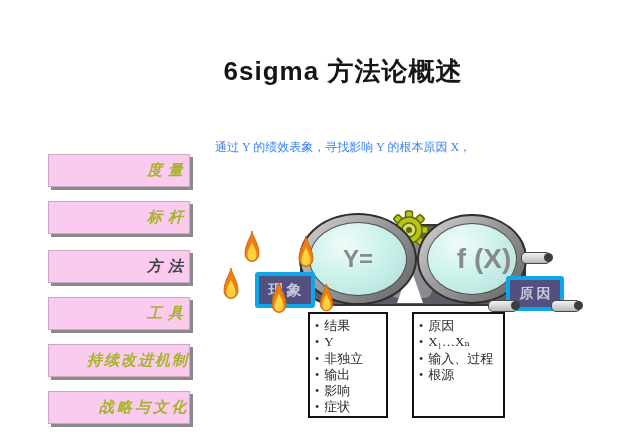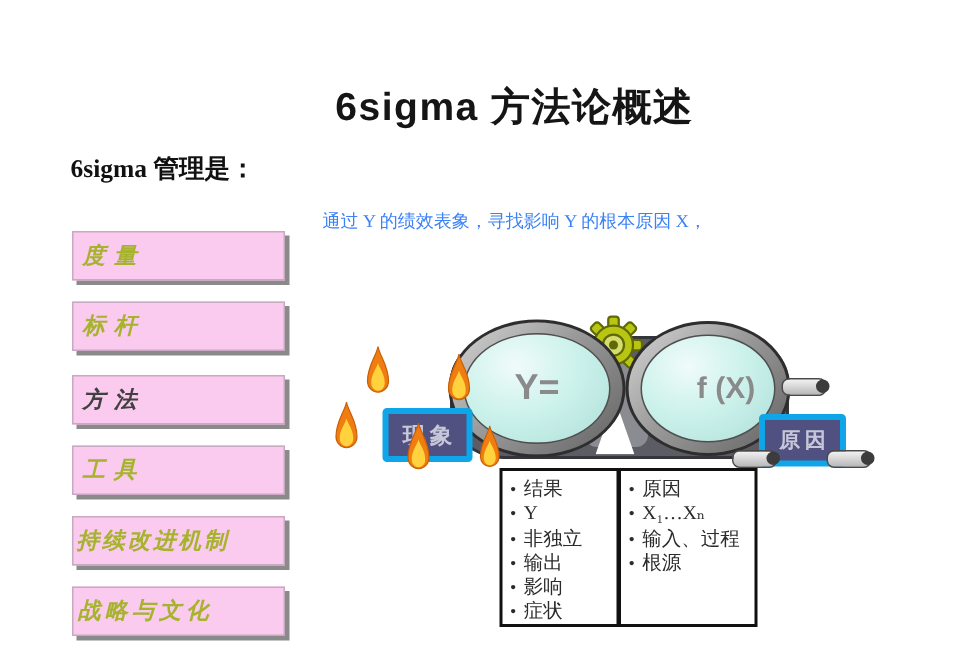--- a/index.html
+++ b/index.html
@@ -10,21 +10,21 @@
   .title{position:absolute;top:54px;left:0;width:640px;padding-left:46px;box-sizing:border-box;
          text-align:center;font-size:26px;font-weight:bold;color:#151515;letter-spacing:1px;}
 
   
   .subtitle{position:absolute;top:101px;left:47px;font-size:17px;font-weight:bold;color:#111;
             font-family:"Liberation Serif","DejaVu Serif",serif;}
 
   
   .pinkbox{position:absolute;left:48px;width:140px;height:31px;background:#facaef;
            border:1px solid #c9a9c2;box-shadow:3px 3px 0 #8a8a8a;
-           display:flex;align-items:center;justify-content:flex-start;}
+           display:flex;align-items:center;justify-content:flex-end;}
   .pinkbox .lbl{font-style:italic;font-weight:bold;font-size:15px;color:#a6b32c;
                 letter-spacing:6px;text-indent:6px;font-family:"Liberation Serif","DejaVu Serif",serif;}
   .pinkbox .lbl.blue{color:#404040;}
   .pinkbox .lbl.tight{letter-spacing:2px;text-indent:2px;}
   .pinkbox .lbl.semi{letter-spacing:3px;text-indent:3px;}
 
   
   .desc{position:absolute;left:215px;top:130px;width:418px;font-size:12px;line-height:34px;
         color:#3b82f6;font-family:"Liberation Serif","DejaVu Serif",serif;}
 
@@ -38,21 +38,21 @@
   .lens{position:absolute;border-radius:50%;border:2px solid #2e2e2e;
         background:linear-gradient(135deg,#d6d6d6 0%,#9a9a9a 45%,#636363 100%);}
   .lens .glass{position:absolute;left:8px;top:7px;right:8px;bottom:7px;border-radius:50%;
                border:1px solid #4f4f4f;
                background:radial-gradient(ellipse at 35% 28%,#f0fbf9 0%,#cdf2ec 45%,#aedfd8 100%);
                display:flex;align-items:center;justify-content:center;}
   .lens-left{left:299px;top:213px;width:114px;height:88px;}
   .lens-right{left:417px;top:214px;width:106px;height:86px;}
   .lens-label{font-weight:bold;color:#8a8a8a;}
   .lens-left .lens-label{font-size:24px;}
-  .lens-right .lens-label{font-size:20px;margin-left:24px;}
+  .lens-right .lens-label{font-size:28px;margin-left:24px;}
 
   .gear{position:absolute;left:387px;top:208px;}
 
   
   .badge{position:absolute;background:#515181;border:4px solid #0ea5e9;border-radius:3px;
          color:#c7c7da;font-weight:bold;display:flex;align-items:center;justify-content:center;
          letter-spacing:3px;text-indent:3px;font-family:"Liberation Serif","DejaVu Serif",serif;}
   .badge-left{left:255px;top:272px;width:52px;height:28px;font-size:15px;z-index:2;}
   .badge-right{left:506px;top:276px;width:50px;height:27px;font-size:14px;z-index:2;}
 
@@ -62,33 +62,32 @@
   
   .pill{position:absolute;height:10px;width:28px;border:1px solid #4a4a4a;border-radius:5px;
         background:linear-gradient(180deg,#f2f2f2,#b8b8b8);z-index:3;}
   .pill .tip{position:absolute;right:-3px;top:0px;width:9px;height:9px;border-radius:50%;
              background:#3c3c3c;}
 
   
   .listbox{position:absolute;top:312px;height:106px;background:#fff;border:2px solid #111;
            box-sizing:border-box;padding:4px 5px;z-index:4;
            font-family:"Liberation Serif","DejaVu Serif",serif;}
-  .listbox-left{left:333px;width:80px;}
+  .listbox-left{left:308px;width:80px;}
   .listbox-right{left:412px;width:93px;}
   .li{font-size:13px;line-height:16.3px;color:#2b2b2b;white-space:nowrap;}
   .li::before{content:"•";margin-right:5px;font-size:12px;color:#2b2b2b;}
 </style>
 </head>
 <body>
 
 <div class="slide">
 
   <div class="title">6sigma 方法论概述</div>
 
-  <div class="subtitle">6sigma 管理是：</div>
 
   <div class="pinkbox" style="top:154px">
     <span class="lbl">度量</span>
   </div>
   <div class="pinkbox" style="top:201px">
     <span class="lbl">标杆</span>
   </div>
   <div class="pinkbox" style="top:250px">
     <span class="lbl blue">方法</span>
   </div>

